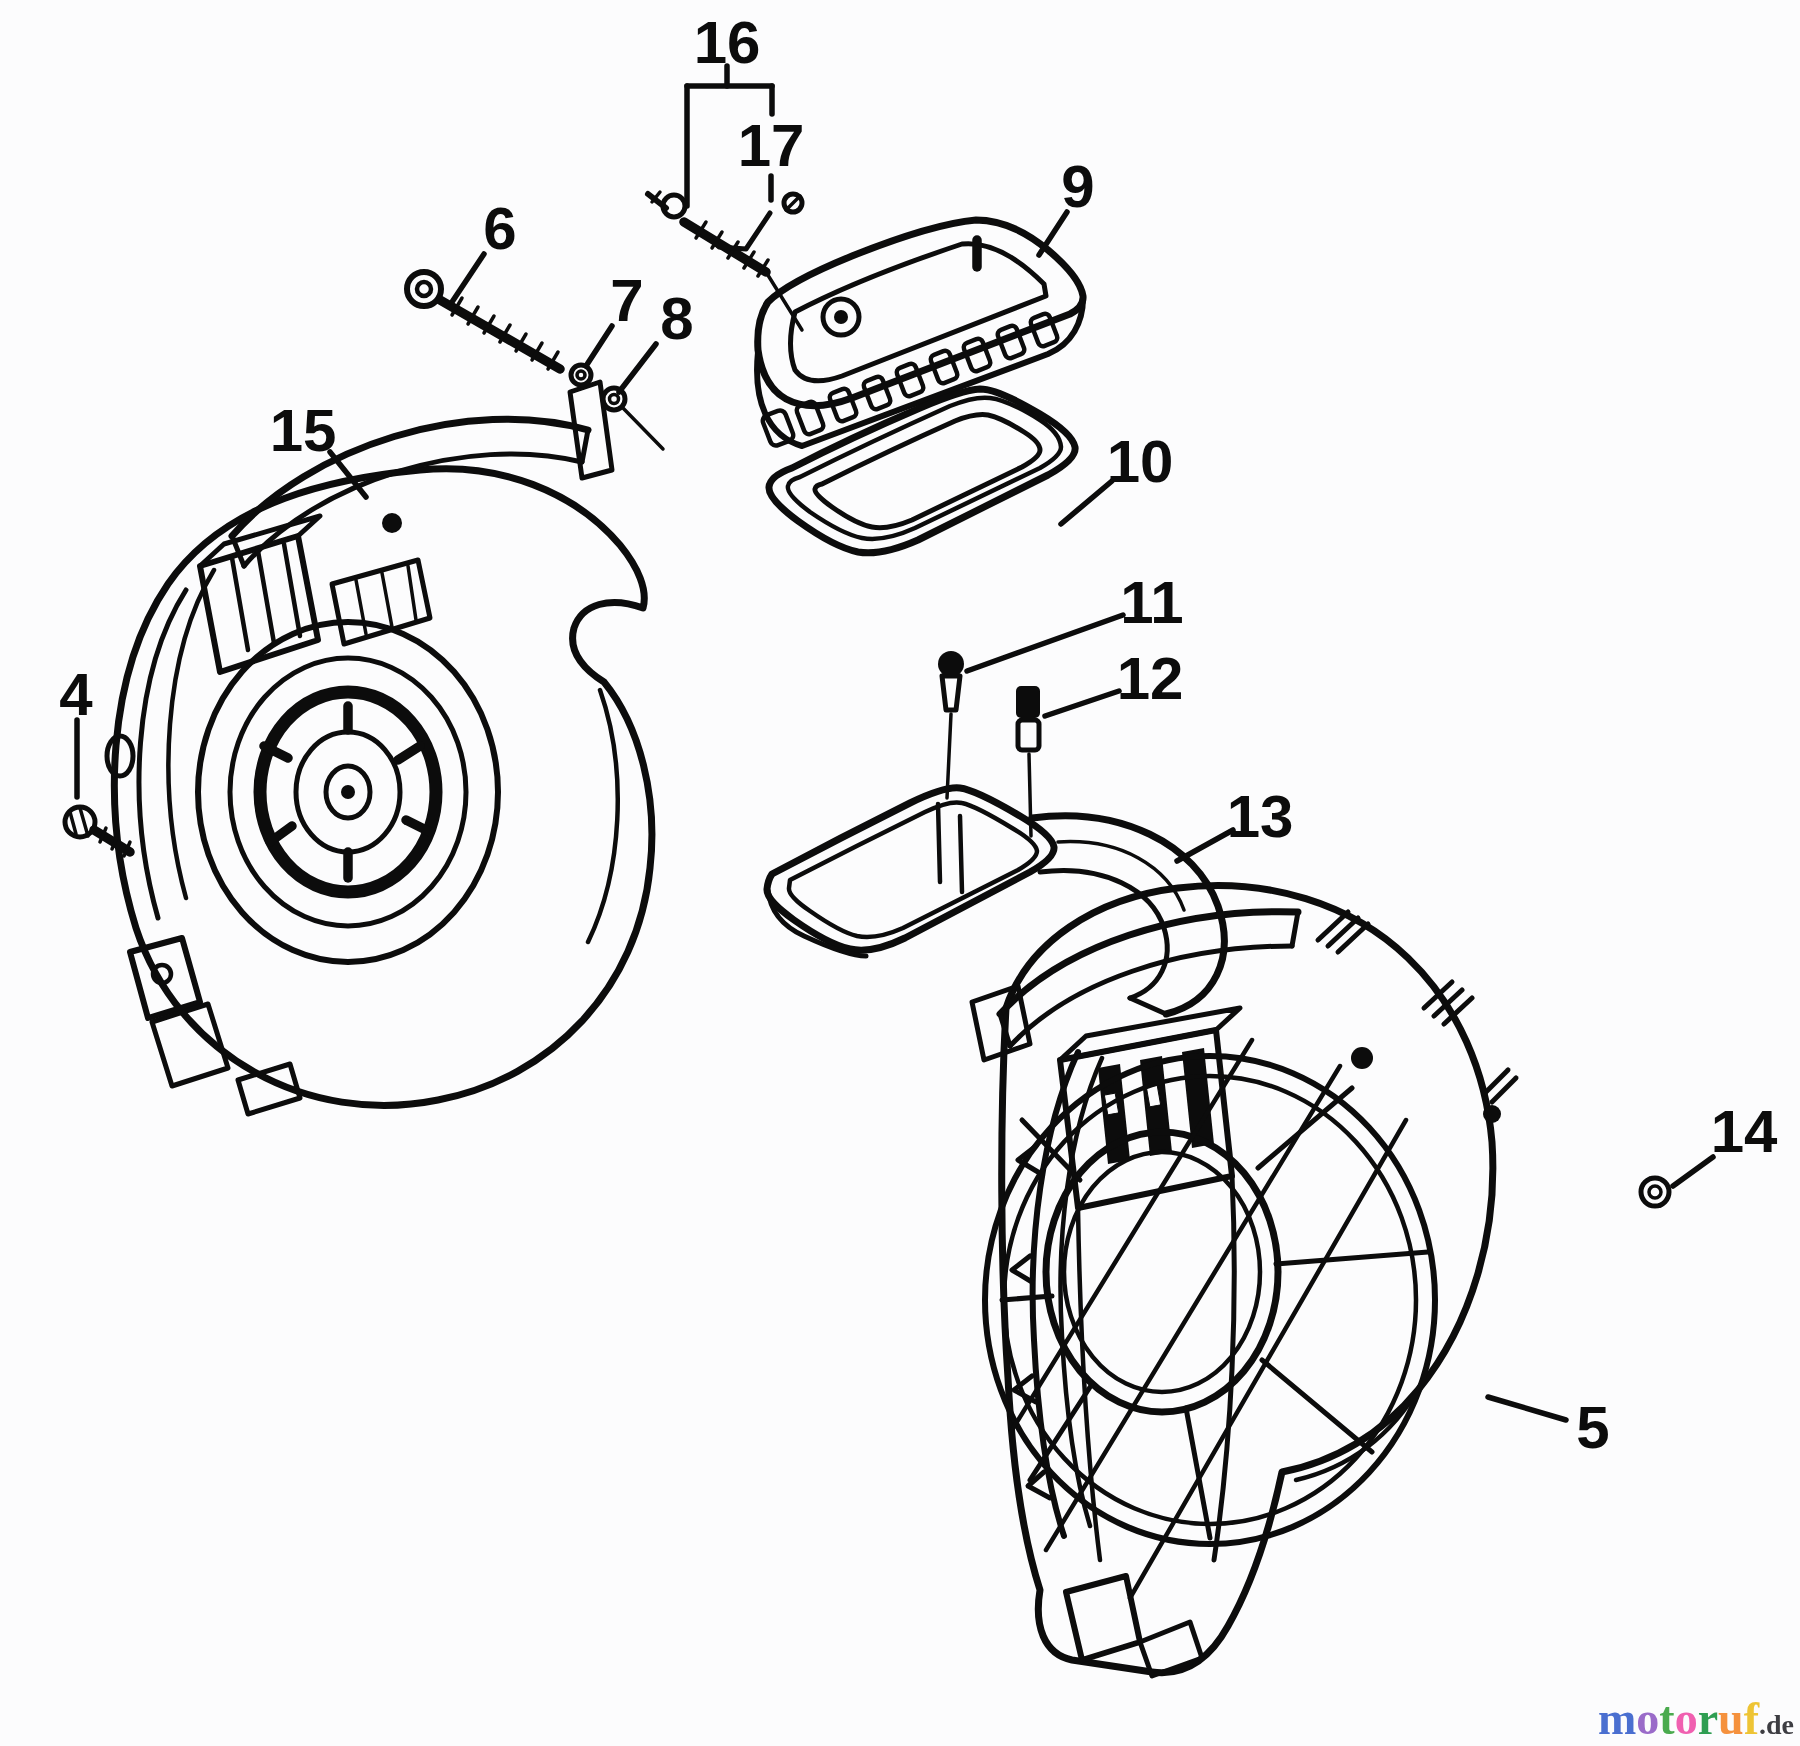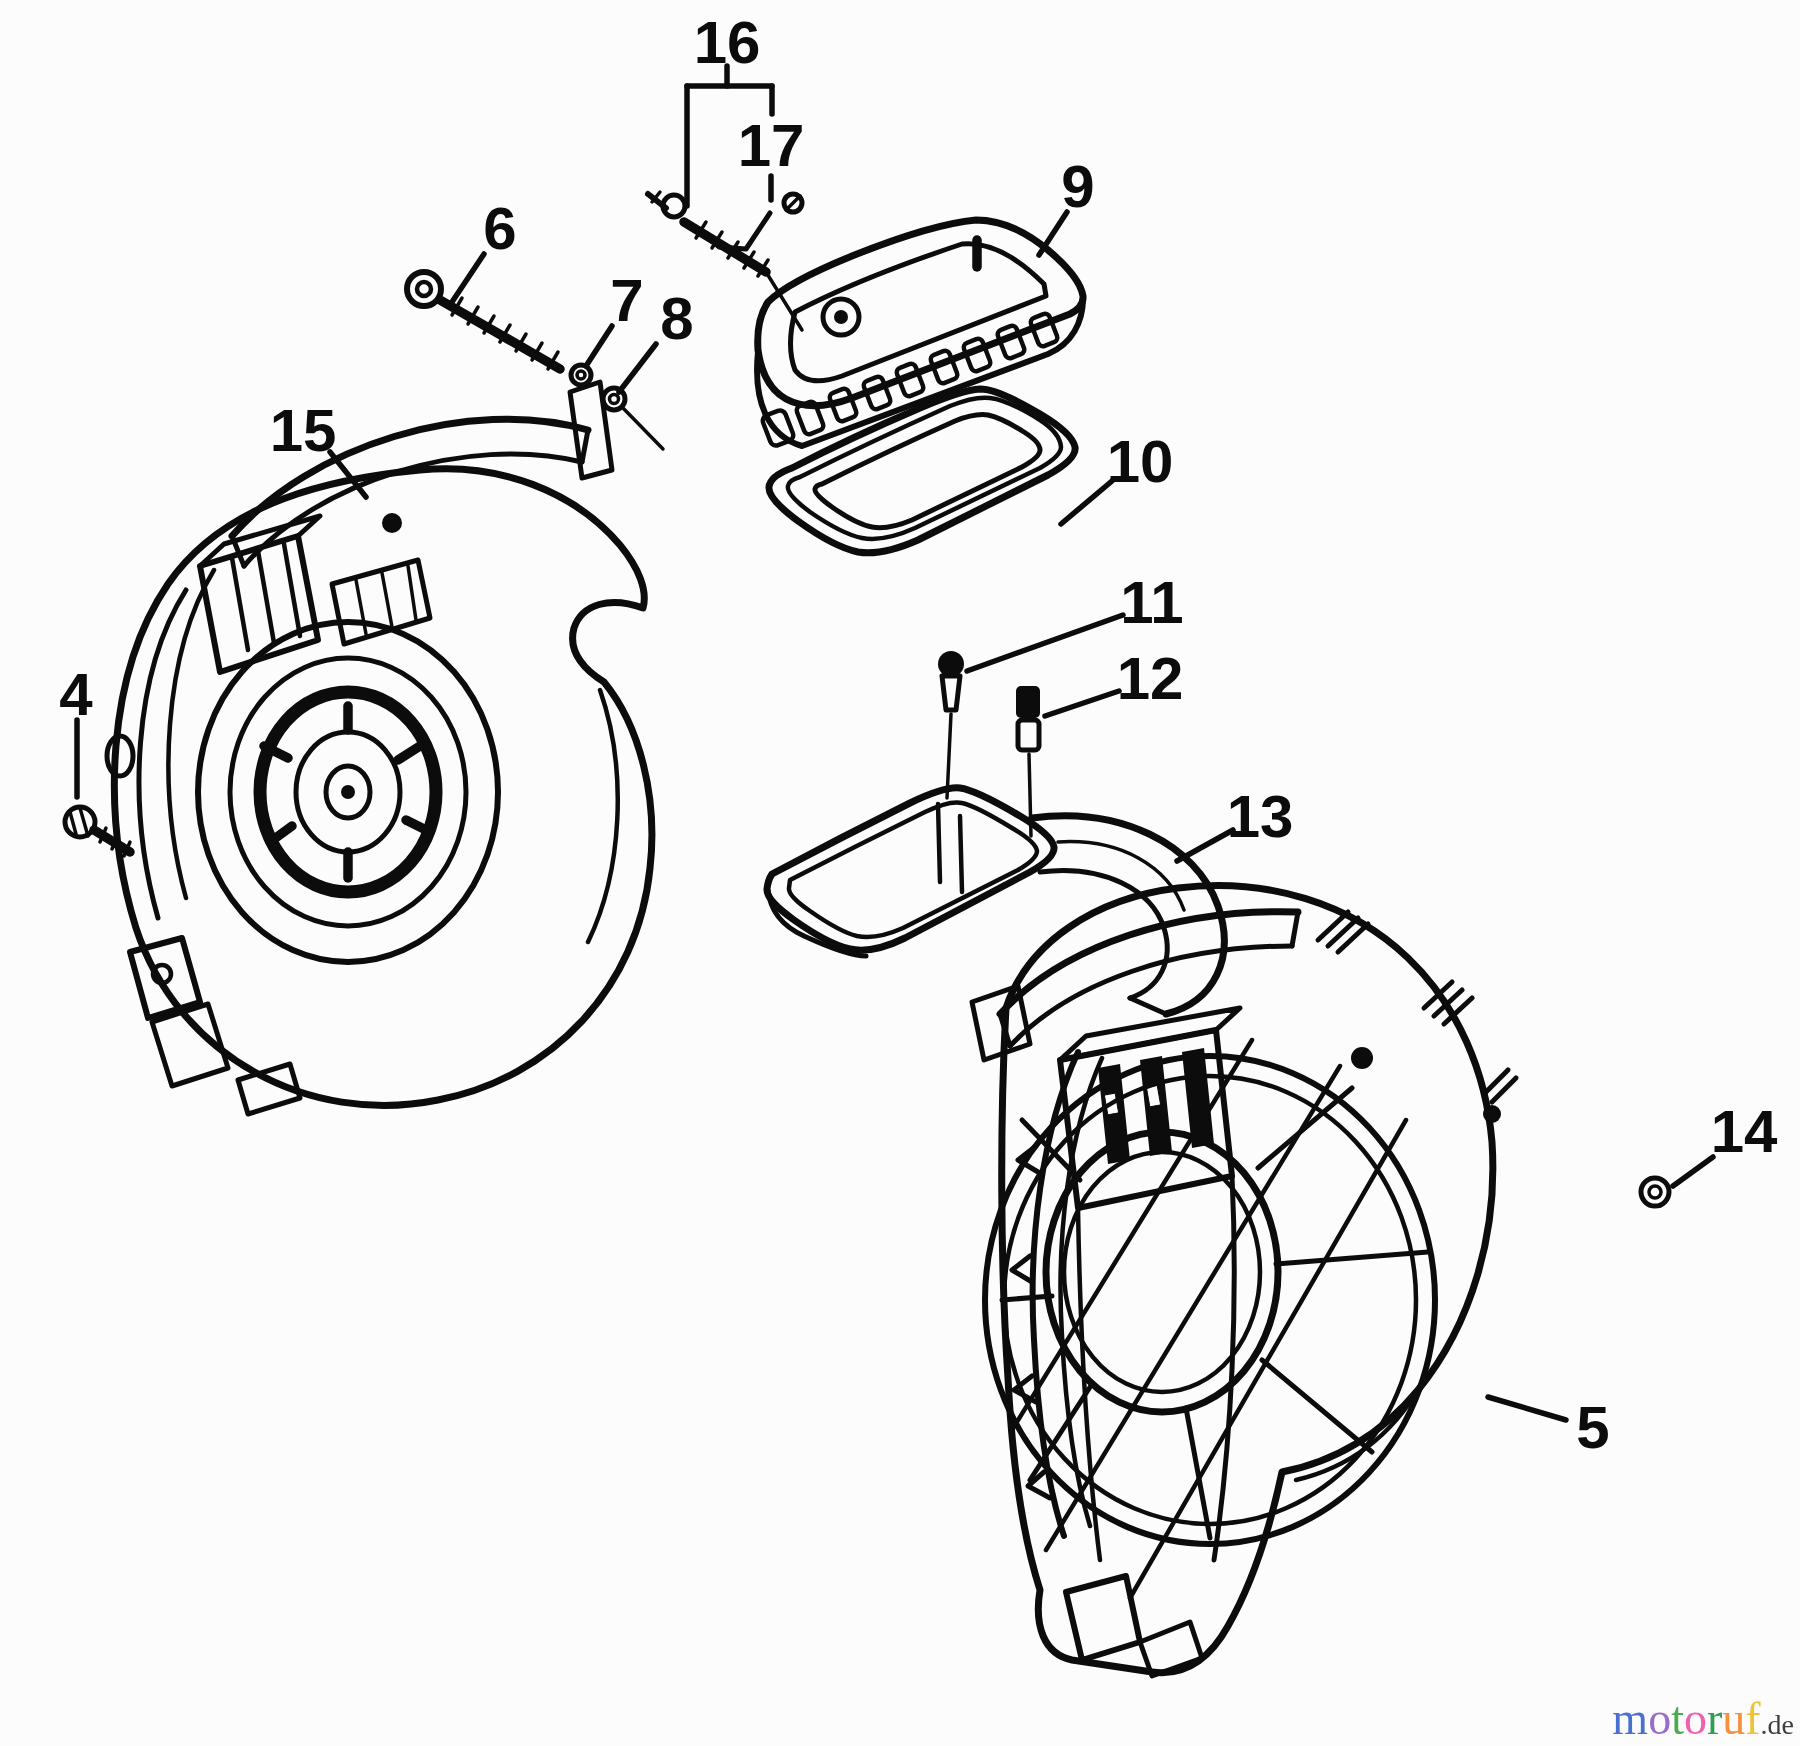--- a/index.html
+++ b/index.html
@@ -10,21 +10,21 @@
   path,ellipse,circle,rect,line,polyline,polygon{stroke:#0c0c0c;fill:none;
         stroke-linecap:round;stroke-linejoin:round;}
   .s7{stroke-width:7}.s6{stroke-width:6}.s5{stroke-width:5}.s4{stroke-width:4.5}
   .s3{stroke-width:3.5}.s9{stroke-width:9.5}.s12{stroke-width:13}
   .ink{fill:#0c0c0c;stroke:none}
   .paper{fill:#fcfcfd;stroke:#0c0c0c}
   #callout-layer polyline{fill:none;stroke:#0c0c0c;stroke-width:5.5;}
   #callout-layer text{font-family:"Liberation Sans",sans-serif;font-weight:bold;
         font-size:60px;fill:#0c0c0c;stroke:none;text-anchor:middle;dominant-baseline:central;}
   .watermark{position:absolute;right:6px;bottom:4px;
-        font-family:"Liberation Serif",serif;font-weight:normal;line-height:1;
+        font-family:"Liberation Serif",serif;font-weight:bold;line-height:1;
         user-select:none;cursor:pointer;}
   .watermark .brand span{font-size:46px;}
   .watermark .sfx{font-size:28px;}
 </style>
 </head>
 <body>
 
 <div id="stage">
 <svg id="diagram-svg" width="1800" height="1746" viewBox="0 0 1800 1746">
 

